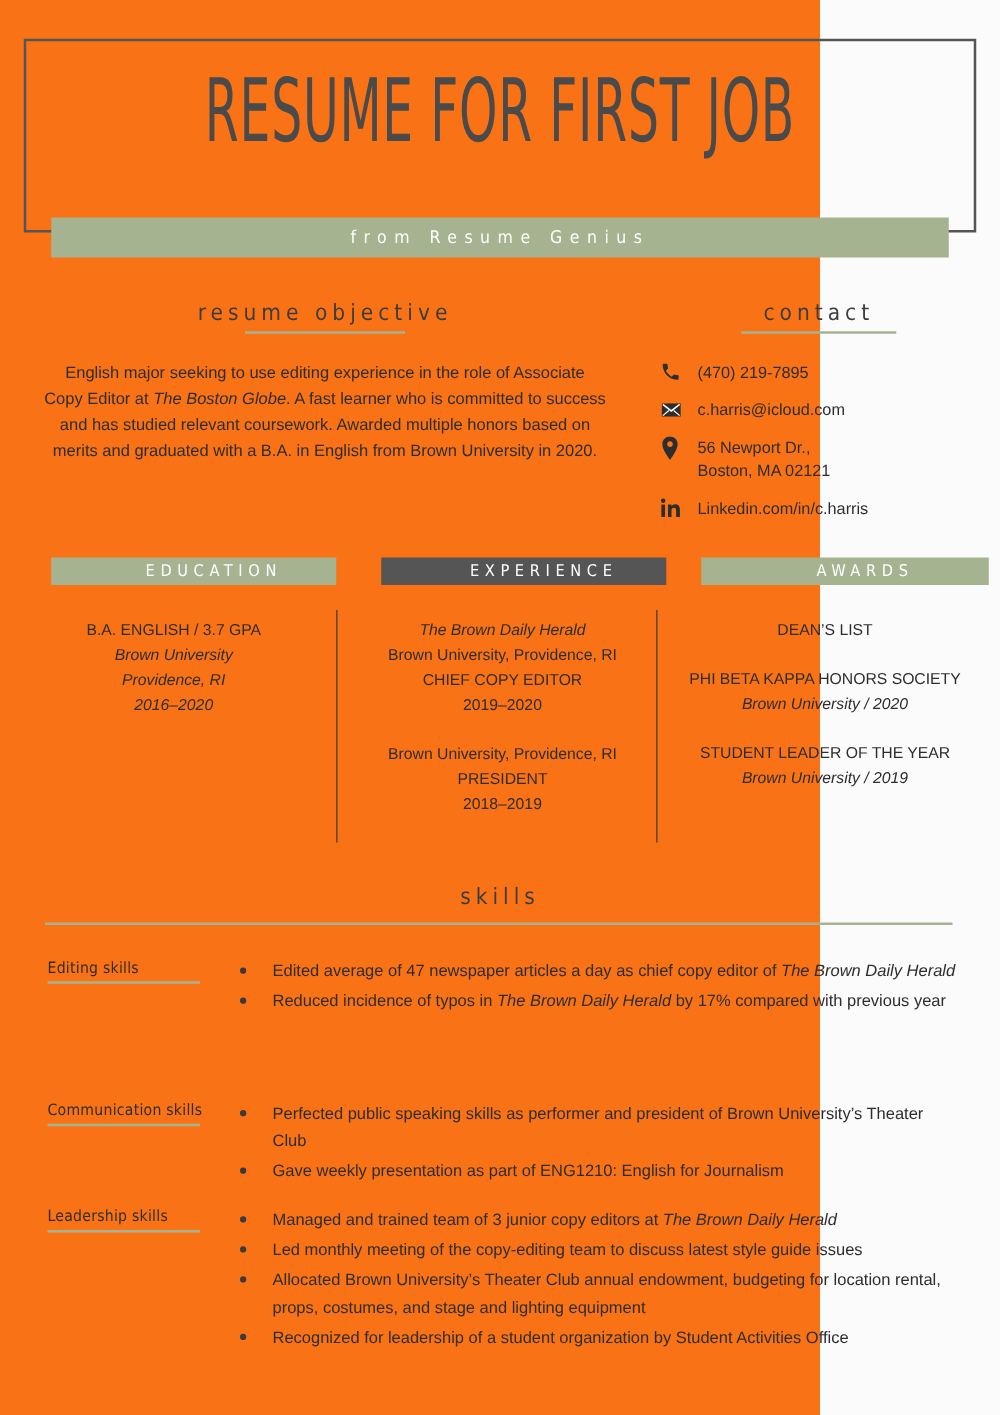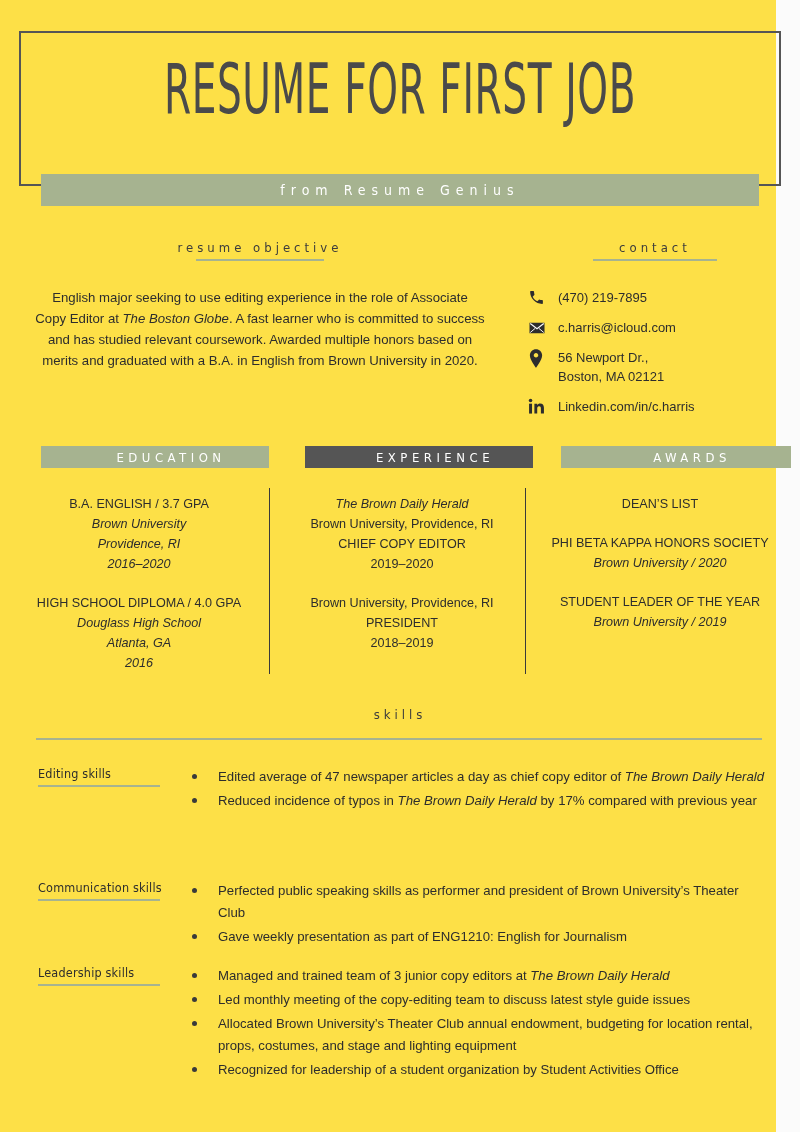--- a/index.html
+++ b/index.html
@@ -10,23 +10,23 @@
     width: 800px;
     height: 1132px;
     background: #fbfbfb;
     font-family: "Liberation Sans", sans-serif;
     color: #2d2d2d;
     overflow: hidden;
   }
 
   .page {
     position: relative;
-    width: 776px;
+    width: 656px;
     height: 1132px;
-    background: #fde047;
+    background: #f97316;
   }
 
   
   .header-frame {
     position: absolute;
     left: 19px;
     top: 31px;
     width: 762px;
     height: 155px;
     border: 2px solid #555555;
@@ -66,21 +66,21 @@
     font-size: 14px;
     letter-spacing: 6px;
     font-weight: 400;
   }
 
   
   .underline-title {
     position: absolute;
     text-align: center;
     font-family: "DejaVu Sans Condensed", "Liberation Sans Narrow", "Liberation Sans", sans-serif;
-    font-size: 13px;
+    font-size: 18px;
     letter-spacing: 4px;
     color: #3c3c3c;
   }
   .underline-title .rule {
     display: block;
     height: 2px;
     background: #a6b390;
     margin: 4px auto 0 auto;
   }
 
@@ -321,26 +321,20 @@
   <div class="divider" id="divider-1"></div>
   <div class="divider" id="divider-2"></div>
 
   <div class="col" id="edu-col">
     <div class="entry">
       <span class="ln">B.A. ENGLISH / 3.7 GPA</span>
       <span class="ln ital">Brown University</span>
       <span class="ln ital">Providence, RI</span>
       <span class="ln ital">2016–2020</span>
     </div>
-    <div class="entry">
-      <span class="ln">HIGH SCHOOL DIPLOMA / 4.0 GPA</span>
-      <span class="ln ital">Douglass High School</span>
-      <span class="ln ital">Atlanta, GA</span>
-      <span class="ln ital">2016</span>
-    </div>
   </div>
 
   <div class="col" id="exp-col">
     <div class="entry">
       <span class="ln ital">The Brown Daily Herald</span>
       <span class="ln">Brown University, Providence, RI</span>
       <span class="ln">CHIEF COPY EDITOR</span>
       <span class="ln">2019–2020</span>
     </div>
     <div class="entry">

